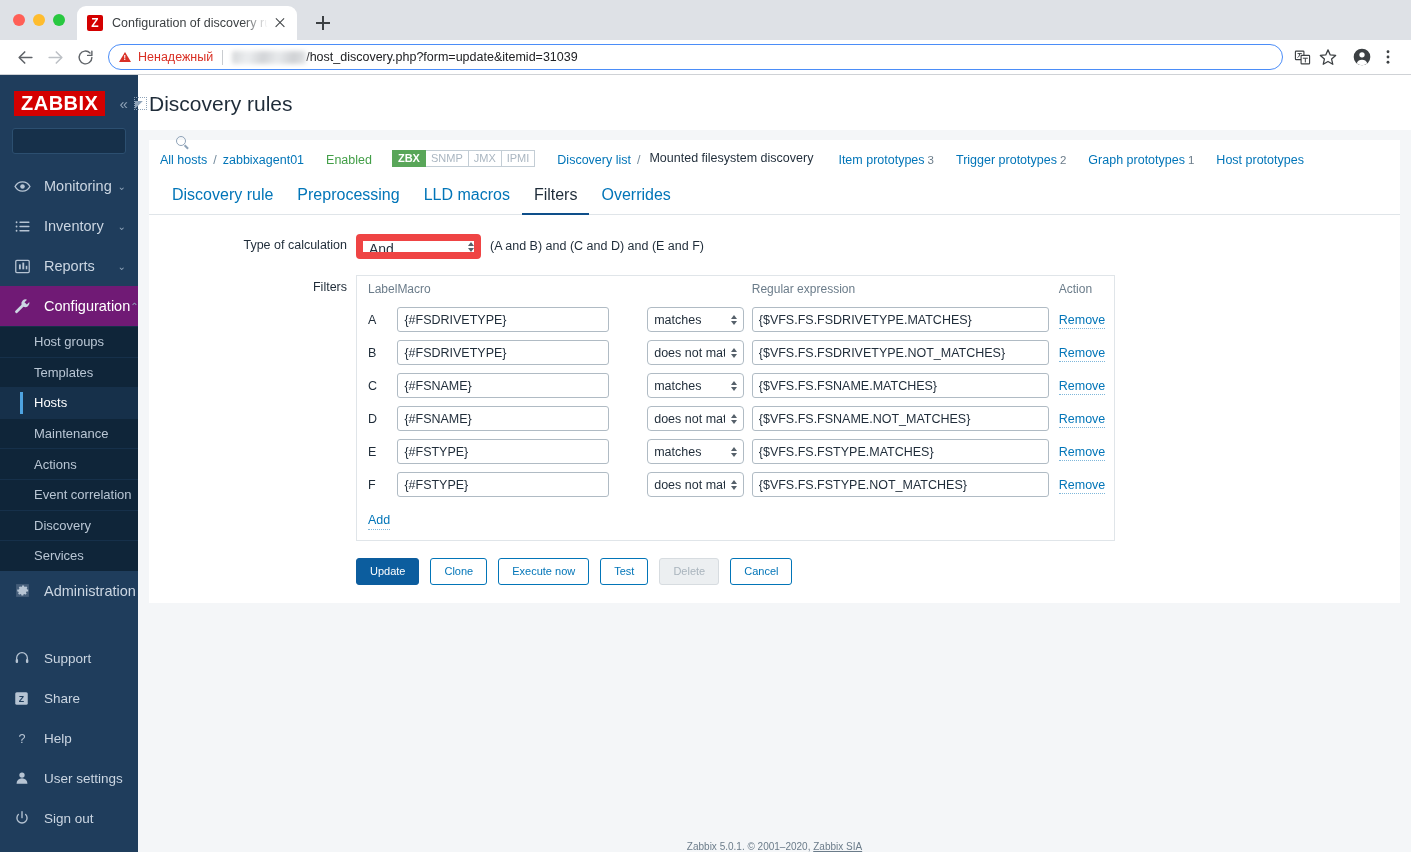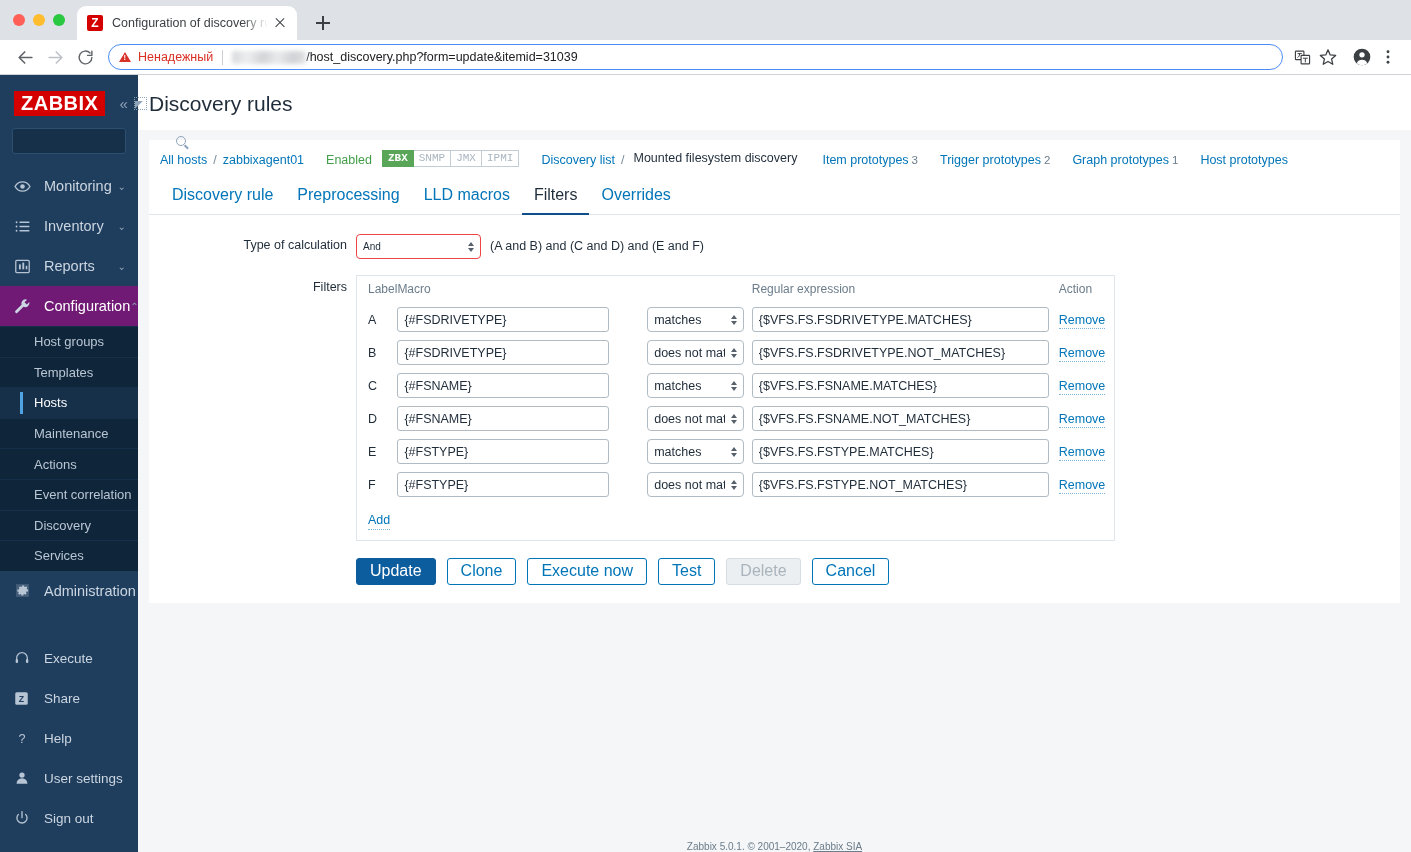--- a/index.html
+++ b/index.html
@@ -175,21 +175,21 @@
     background: #fff; margin: 10px 11px 0; flex: none;
     padding: 0 0 18px;
   }
   .breadcrumb {
     display: flex; align-items: flex-end; flex-wrap: wrap;
     font-size: 12.5px; padding: 9px 0 8px 11px; gap: 0;
   }
   .bc-link { color: #0275b8; cursor: pointer; }
   .bc-sep { color: #768d9e; margin: 0 6px; }
   .bc-status { color: #429e47; margin-left: 22px; }
-  .bc-badges { display: flex; margin-left: 10px; font-family: Liberation Mono, monospace; }
+  .bc-badges { display: flex; margin-left: 20px; }
   .badge {
     font-size: 11px; padding: 2px 5px 2.5px; line-height: 1;
     border: 1px solid #c3cdd5; color: #aab6c1; background: #fff;
     border-left-width: 0;
   }
   .badge:first-child { border-left-width: 1px; }
   .badge.on {
     background: #59a659; border-color: #59a659; color: #fff; font-weight: bold;
   }
   .bc-gap { margin-left: 22px; }
@@ -211,23 +211,23 @@
     color: #1f2c39; border-bottom-color: #0e4f8a;
   }
 
   .form { padding: 19px 0 0 0; }
   .form-row { display: flex; align-items: flex-start; margin-bottom: 0; }
   .form-label {
     width: 207px; flex: none; text-align: right; padding-right: 9px;
     font-size: 12.5px; color: #1f2c39; padding-top: 4px;
   }
   .calc-select {
-    width: 125px; height: 25px; font-size: 10px; padding: 0 6px;
+    width: 125px; height: 25px; font-size: 14px; padding: 0 6px;
     font-family: inherit; color: #1f2c39;
-    border: 1px solid #ef4444; border-radius: 4px; background: #fff;
+    border: 7px solid #ef4444; border-radius: 4px; background: #fff;
     -webkit-appearance: none; appearance: none;
   }
   .sel-wrap { position: relative; display: inline-block; }
   .sel-arrows {
     position: absolute; right: 7px; top: 50%; transform: translateY(-50%);
     display: flex; flex-direction: column; gap: 2px; pointer-events: none;
   }
   .sel-arrows i {
     width: 0; height: 0; border-left: 3.5px solid transparent;
     border-right: 3.5px solid transparent; display: block;
@@ -266,21 +266,21 @@
   }
   .link-dotted {
     color: #0275b8; font-size: 12.5px; cursor: pointer;
     border-bottom: 1px dotted #7fb7da; display: inline-block;
     line-height: 1.25;
   }
   .addrow td { padding: 9px 0 10px 11px; }
 
   .btn-row { display: flex; gap: 11px; padding: 17px 0 0 207px; }
   .btn {
-    height: 27px; font-size: 16px; font-family: inherit;
+    height: 27px; font-size: 11px; font-family: inherit;
     padding: 0 13px; border-radius: 3px; cursor: pointer;
     border: 1px solid #0275b8; background: #fff; color: #0275b8;
   }
   .btn.primary { background: #0c5d9e; border-color: #0c5d9e; color: #fff; }
   .btn.disabled {
     border-color: #d7dce0; background: #eceff1; color: #a9b4bd; cursor: default;
   }
 
   .footer {
     text-align: center; font-size: 10px; color: #6b7c8a;
@@ -472,21 +472,21 @@
 
     <div class="nav-bottom">
       <div class="nav-top">
         <span class="ico">
           <svg class="icon-svg" width="16" height="16" viewBox="0 0 24 24" fill="none" stroke="#b6c4d3" stroke-width="1.9">
               <path d="M4 14v-2a8 8 0 0 1 16 0v2"></path>
               <rect x="2.5" y="13.5" width="3.6" height="6" rx="1.5" fill="#b6c4d3" stroke="none"></rect>
               <rect x="17.9" y="13.5" width="3.6" height="6" rx="1.5" fill="#b6c4d3" stroke="none"></rect>
             </svg>
         </span>
-        <span class="lbl">Execute</span>
+        <span class="lbl">Support</span>
       </div>
       <div class="nav-top">
         <span class="ico">
           <svg class="icon-svg" width="15" height="15" viewBox="0 0 24 24">
               <rect x="2" y="2" width="20" height="20" rx="2.5" fill="#b6c4d3"></rect>
               <text x="12" y="17" font-size="14" font-family="Liberation Sans, sans-serif" font-weight="bold" fill="#1f3d5c" text-anchor="middle">Z</text>
             </svg>
         </span>
         <span class="lbl">Share</span>
       </div>

